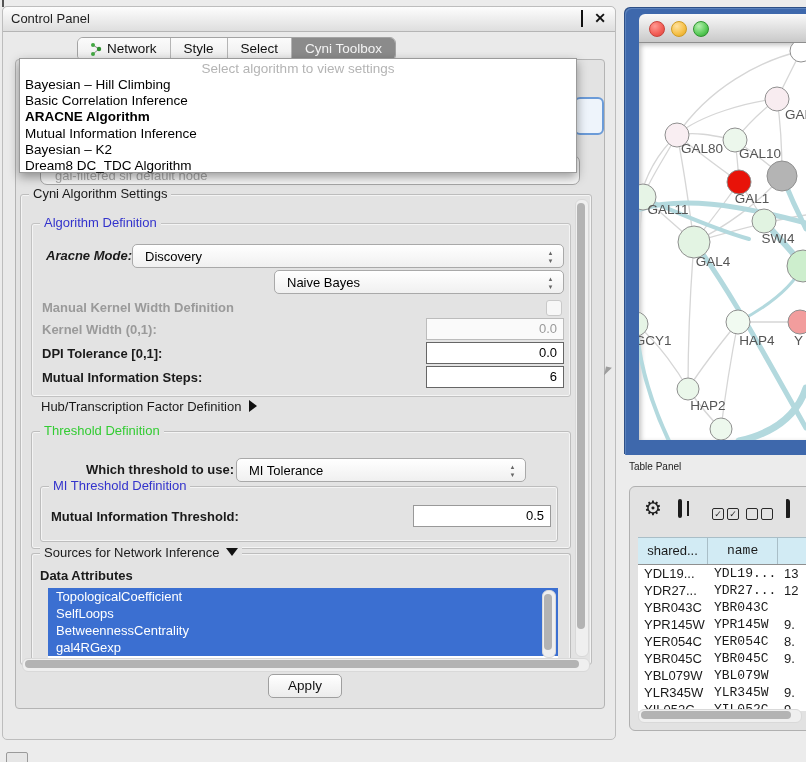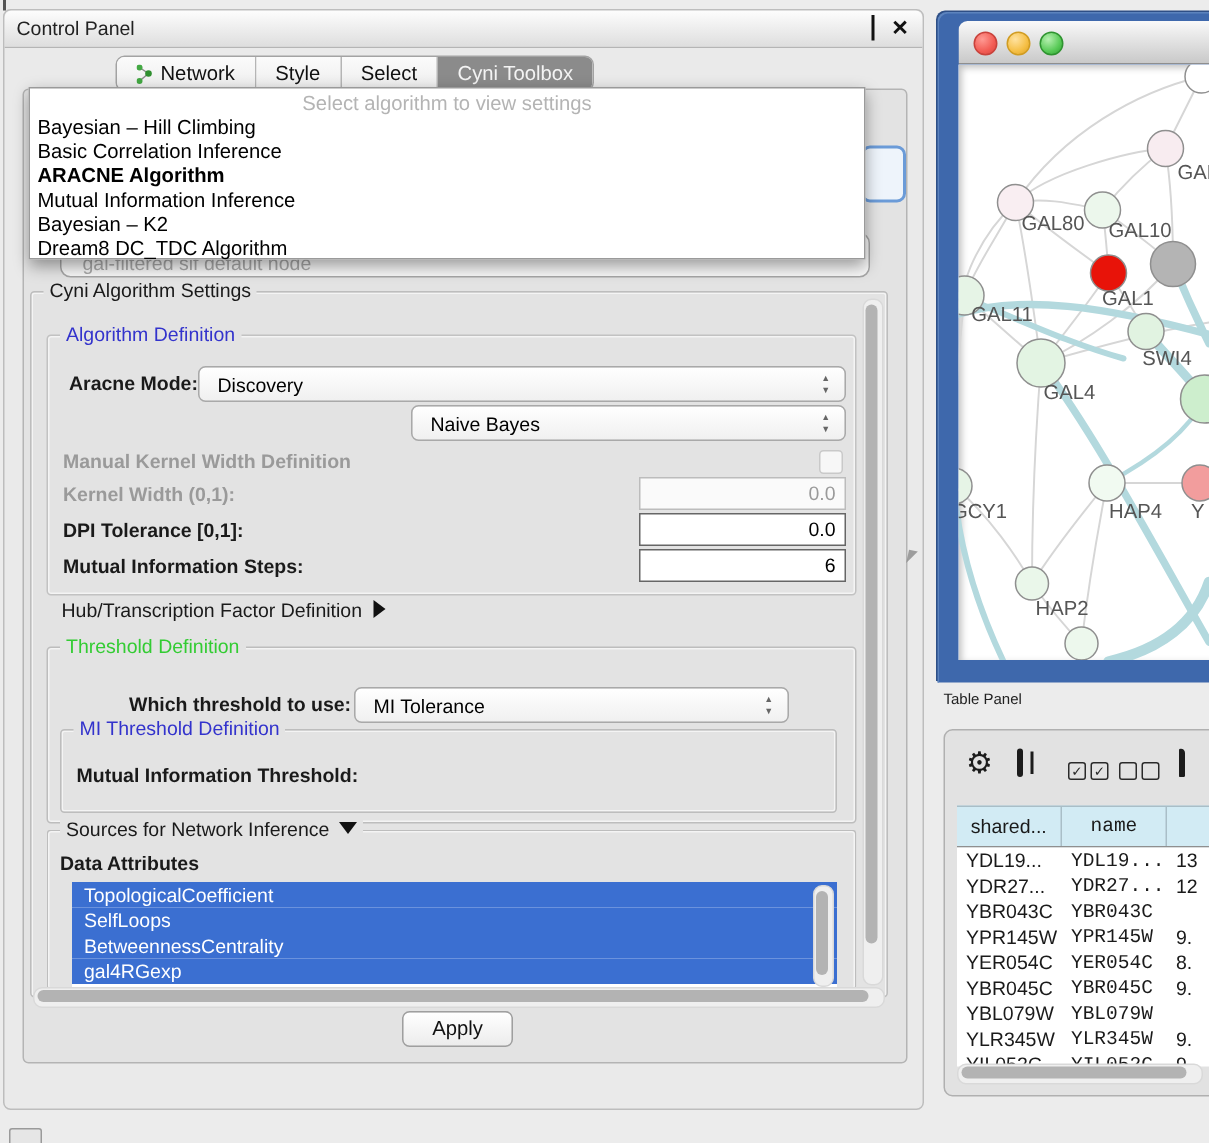--- a/index.html
+++ b/index.html
@@ -137,21 +137,21 @@
         </span>
     </div>
 
     <div class="abs content">
 
       <div class="group" style="left:4px;top:134px;width:570px;height:469px;">
         <span class="gtitle">Cyni Algorithm Settings</span>
 
         <div class="group" style="left:10px;top:28px;width:538px;height:172px;border-color:#c2c2c2;">
           <span class="gtitle blue">Algorithm Definition</span>
-          <span class="lbl" style="left:14px;top:24px;">Aracne Mode:</span>
+          <span class="lbl" style="left:14px;top:24px;font-style:italic;">Aracne Mode:</span>
           <div class="combo" style="left:100px;top:20px;width:432px;">
             <span>Discovery</span>
             <span class="spin">▲<br>▼</span>
           </div>
           <div class="combo" style="left:242px;top:46px;width:290px;">
             <span>Naive Bayes</span>
             <span class="spin">▲<br>▼</span>
           </div>
           <span class="lbl dis" style="left:10px;top:76px;">Manual Kernel Width Definition</span>
           <span class="checkbox" style="right:8px;top:76px;"></span>
@@ -170,20 +170,21 @@
         <div class="group" style="left:10px;top:236px;width:538px;height:116px;">
           <span class="gtitle green">Threshold Definition</span>
           <span class="lbl" style="left:54px;top:30px;">Which threshold to use:</span>
           <div class="combo" style="left:204px;top:26px;width:290px;">
             <span>MI Tolerance</span>
             <span class="spin">▲<br>▼</span>
           </div>
           <div class="group" style="left:8px;top:54px;width:516px;height:54px;">
             <span class="gtitle blue">MI Threshold Definition</span>
             <span class="lbl" style="left:10px;top:22px;">Mutual Information Threshold:</span>
+            <input class="field" style="left: 372px; top: 18px; width: 138px; border-color: rgb(153, 153, 153);" value="0.5">
           </div>
         </div>
 
         <div class="group" style="left:10px;top:358px;width:538px;height:106px;border-bottom:none;">
           <span class="gtitle" style="color:#1a1a1a;"><span>Sources for Network Inference</span><span class="arrow-down"></span></span>
           <span class="lbl" style="left:8px;top:14px;">Data Attributes</span>
           <div class="attr-list" style="left:16px;top:34px;width:510px;height:70px;">
 
           <div class="attr-item">TopologicalCoefficient</div>
               <div class="attr-item">SelfLoops</div>

